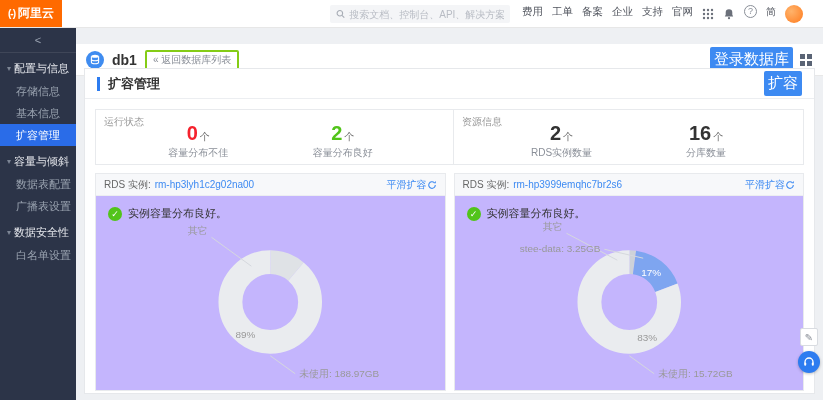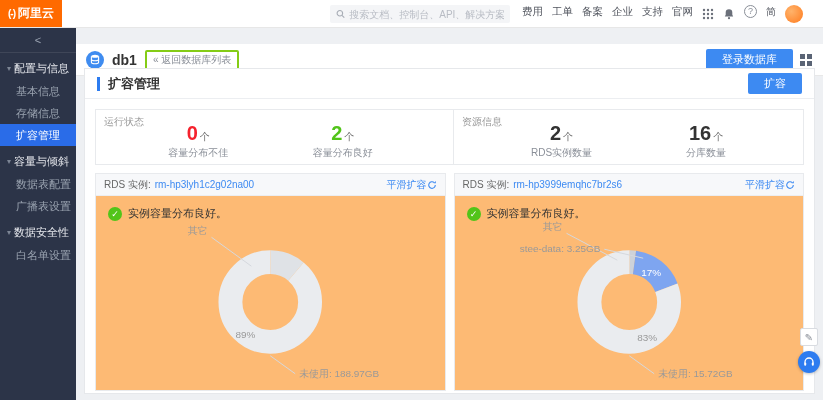--- a/index.html
+++ b/index.html
@@ -27,21 +27,21 @@
   .caret { color:#7c8594; font-size:8px; }
   .nav-item { height:22px; line-height:22px; padding-left:16px; color:#9aa3b0; cursor:pointer; white-space:nowrap; }
   .nav-item.active { background:#2a6ce8; color:#fff; }
 
   
   .main-header { position:absolute; left:76px; top:44px; right:0; height:32px; background:#fff; border-bottom:1px solid #e8e8e8; display:flex; align-items:center; padding:0 10px; gap:8px; }
   .db-icon { width:18px; height:18px; border-radius:50%; background:#3f8cf0; display:flex; align-items:center; justify-content:center; flex:none; }
   .db-name { font-size:14px; font-weight:bold; color:#333; }
   .back-link { font-size:10px; color:#8a8f98; border:2px solid #84cc16; border-radius:2px; padding:1px 6px; cursor:pointer; white-space:nowrap; }
   .header-actions { margin-left:auto; display:flex; align-items:center; gap:6px; }
-  .btn { background:#3d8af2; color:#fff; font-size:11px; padding:3px 16px; border-radius:2px; border:none; cursor:pointer; font-family:inherit; white-space:nowrap; }
+  .btn { background:#3d8af2; color:#fff; font-size:15px; padding:3px 4px; border-radius:2px; border:none; cursor:pointer; font-family:inherit; white-space:nowrap; }
   .btn.alt { background:#2d7cf0; }
 
   
   .panel { position:absolute; left:84px; top:68px; width:731px; height:326px; background:#fff; border:1px solid #e6e8eb; }
   .panel-header { height:30px; border-bottom:1px solid #eceef1; display:flex; align-items:center; padding:0 12px; }
   .accent { width:3px; height:14px; background:#2d7cf0; margin-right:8px; }
   .panel-title { font-size:13px; font-weight:bold; color:#333; }
   .expand-btn { margin-left:auto; }
 
   .stats-strip { margin:10px 10px 0; border:1px solid #e8eaed; height:56px; display:flex; }
@@ -50,21 +50,21 @@
   .stats-box-title { position:absolute; top:5px; left:8px; font-size:10px; color:#999; }
   .stats-row { display:flex; height:100%; align-items:center; justify-content:space-around; padding:10px 30px 2px; }
   .stat { text-align:center; }
   .stat-value { font-size:20px; font-weight:bold; color:#333; line-height:20px; }
   .stat-value.red { color:#f5222d; }
   .stat-value.green { color:#52c41a; }
   .stat-unit { font-size:10px; color:#666; font-weight:normal; margin-left:2px; }
   .stat-label { font-size:10px; color:#8a8f98; margin-top:2px; }
 
   .cards { margin:8px 10px 0; display:flex; gap:8px; height:218px; }
-  .card { flex:1; border:1px solid #e8eaed; display:flex; flex-direction:column; background:#fdba74; min-width:0; }
+  .card { flex:1; border:1px solid #e8eaed; display:flex; flex-direction:column; background:#c4b5fd; min-width:0; }
   .card-header { height:22px; background:#f7f8fa; border-bottom:1px solid #eceef1; display:flex; align-items:center; padding:0 8px; font-size:10px; color:#666; gap:4px; }
   .instance-link { color:#3d8af2; cursor:pointer; }
   .card-actions { margin-left:auto; display:flex; align-items:center; }
   .action-link { color:#3d8af2; font-size:10px; cursor:pointer; white-space:nowrap; }
   .card-body { flex:1; position:relative; }
   .check-row { position:absolute; top:10px; left:12px; display:flex; align-items:center; gap:6px; font-size:11px; color:#333; }
   .check-icon { width:14px; height:14px; border-radius:50%; background:#52c41a; color:#fff; font-size:9px; display:flex; align-items:center; justify-content:center; flex:none; }
   .donut-svg { position:absolute; left:0; bottom:2px; width:100%; height:172px; }
   .donut-svg text { font-family:"Liberation Sans","DejaVu Sans",sans-serif; }
   .callout { fill:none; stroke:#d5d8dd; stroke-width:1; }
@@ -121,22 +121,22 @@
   </div>
 </div>
 
 <div class="sidebar">
   <div class="collapse">&lt;</div>
 
   <div class="nav-group-label">
     <span class="caret">▾</span>
     <span>配置与信息</span>
   </div>
+  <div class="nav-item">存储信息</div>
   <div class="nav-item">基本信息</div>
-  <div class="nav-item">存储信息</div>
   <div class="nav-item active">扩容管理</div>
 
   <div class="nav-group-label">
     <span class="caret">▾</span>
     <span>容量与倾斜</span>
   </div>
   <div class="nav-item">数据表配置</div>
   <div class="nav-item">广播表设置</div>
 
   <div class="nav-group-label">

